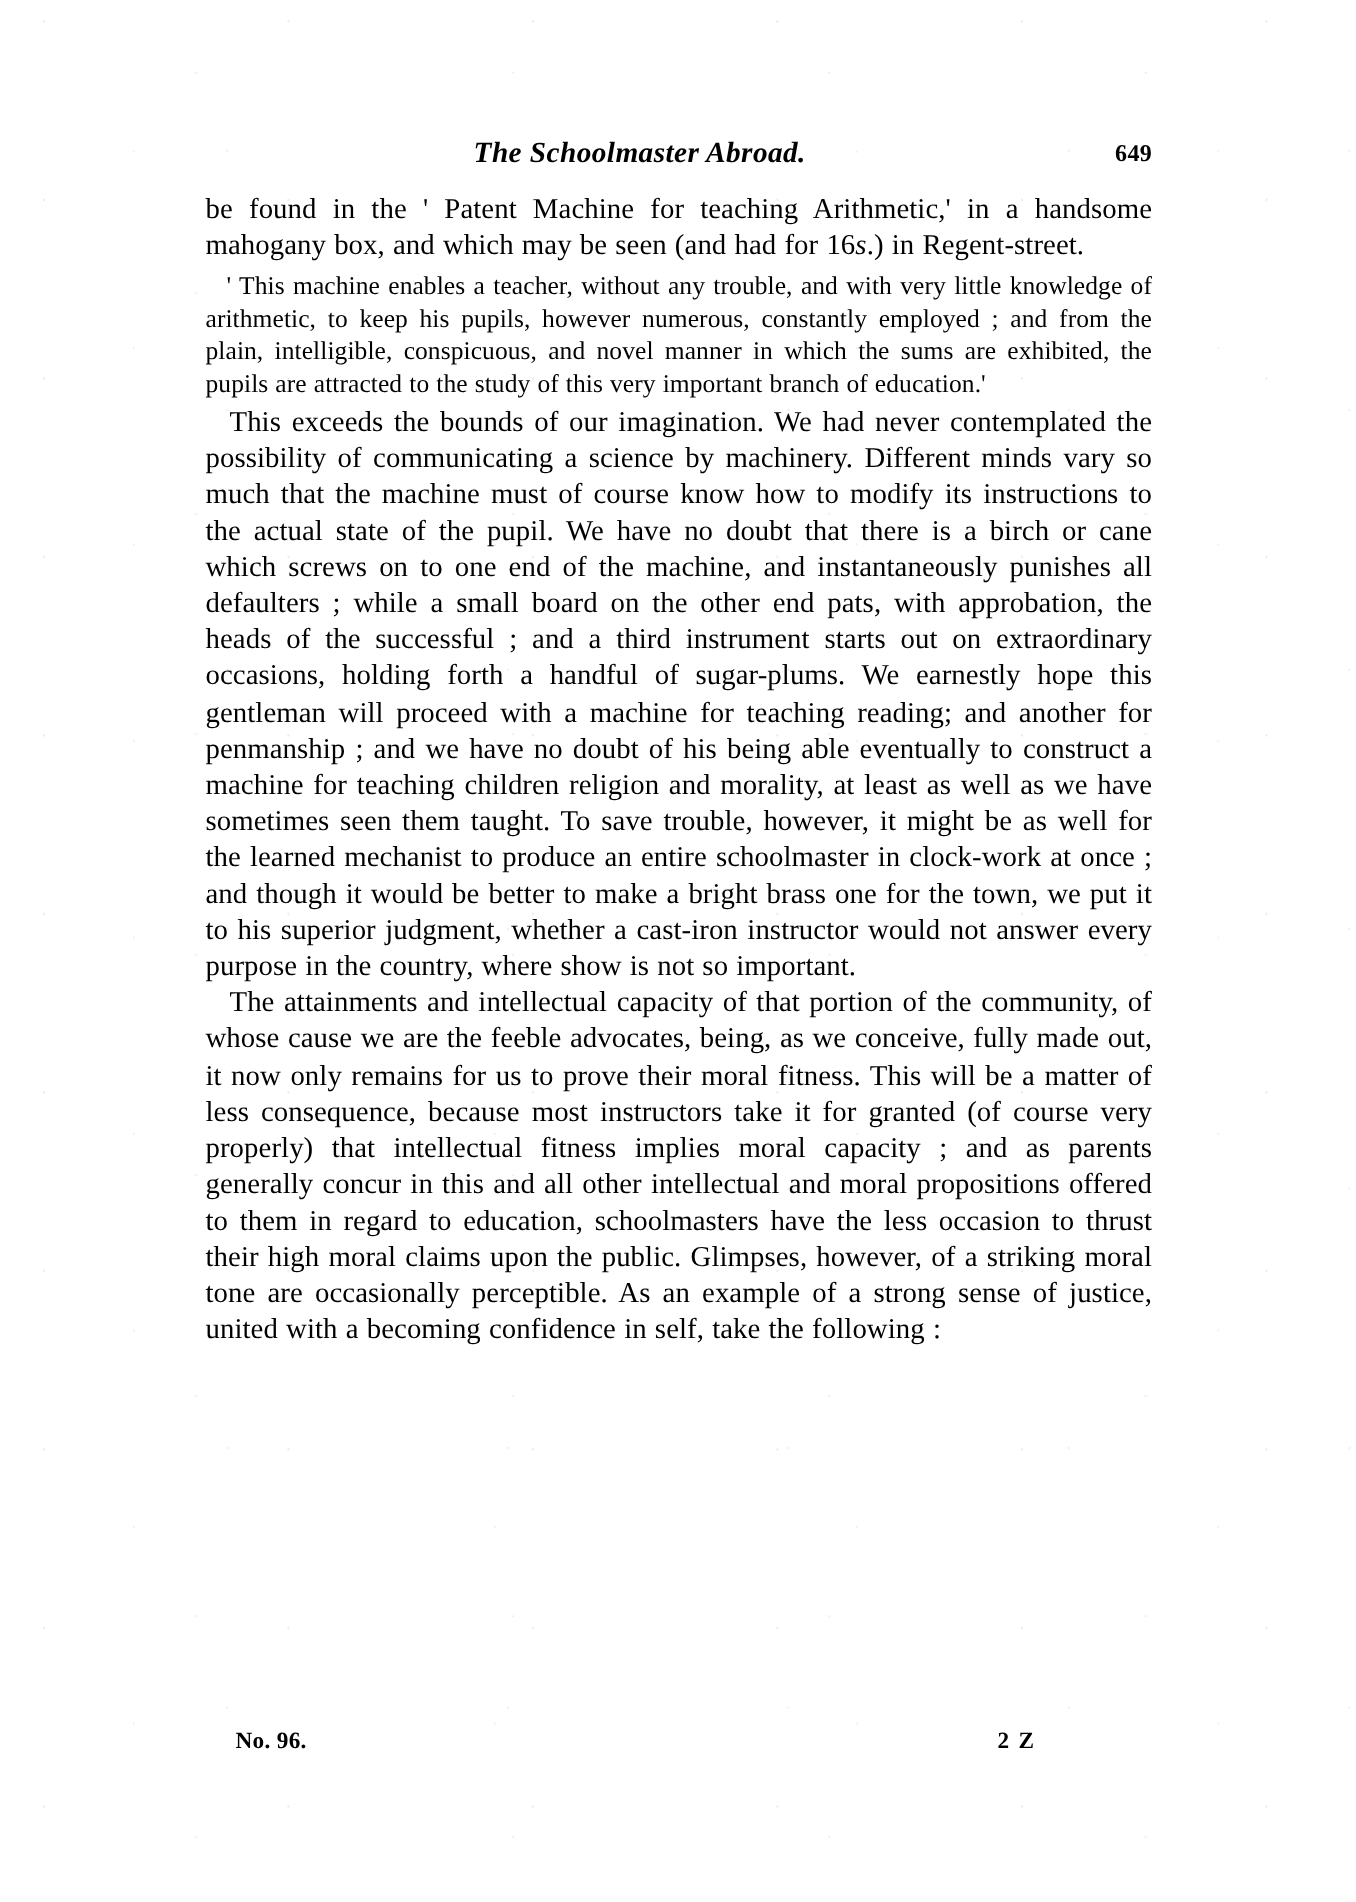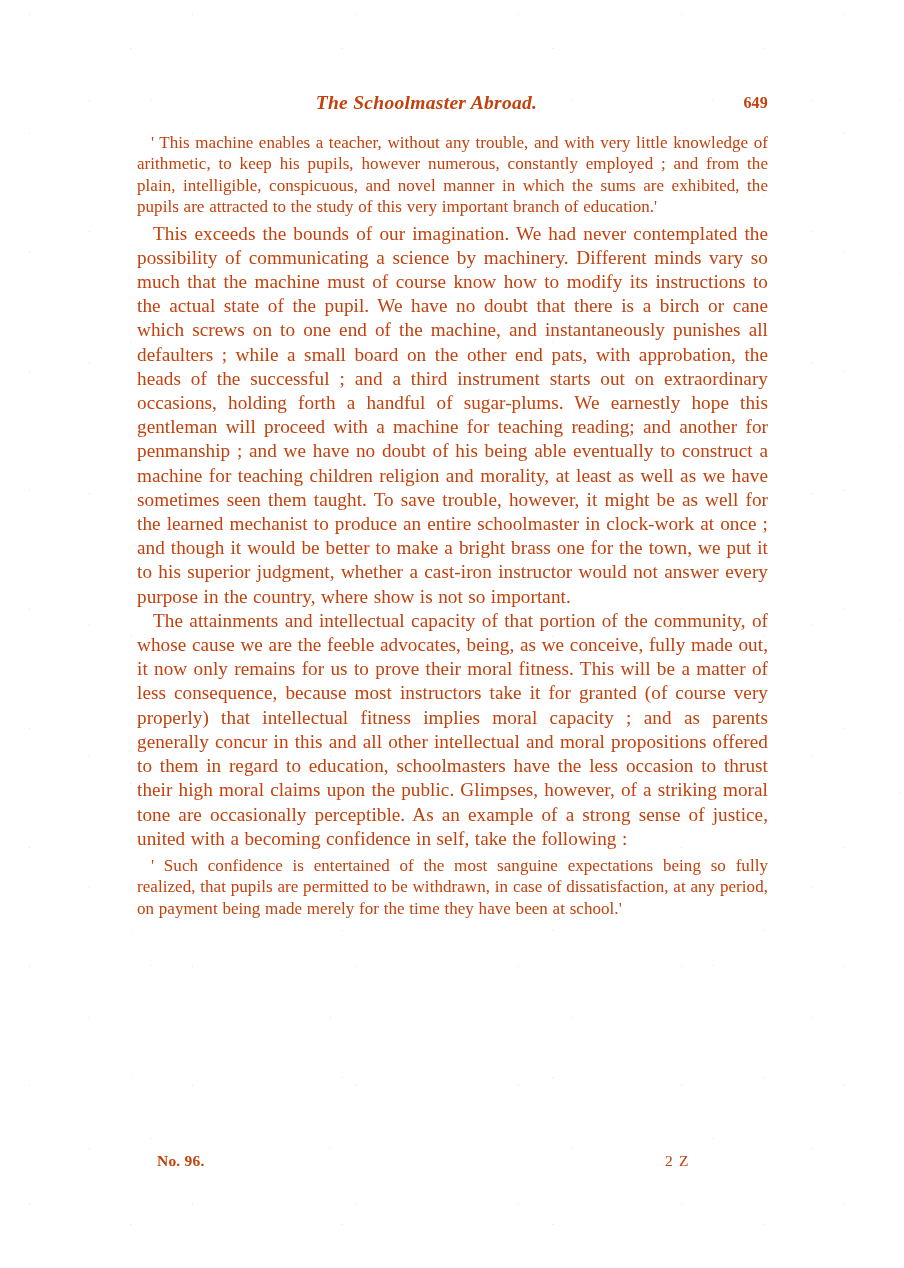--- a/index.html
+++ b/index.html
@@ -8,21 +8,21 @@
     padding: 0;
     background: #ffffff;
   }
   .page {
     position: relative;
     width: 904px;
     height: 1268px;
     background: #ffffff;
     overflow: hidden;
     font-family: "Liberation Serif", "DejaVu Serif", serif;
-    color: #c2410c;
+    color: #000000;
     -webkit-font-smoothing: none;
   }
 
   
   .runhead {
     position: absolute;
     left: 137px;
     top: 92px;
     width: 631px;
     height: 26px;
@@ -96,21 +96,21 @@
     top: 0;
     font-size: 15.5px;
     font-weight: 700;
     letter-spacing: 0.2px;
   }
   .footer-sheetmark {
     position: absolute;
     left: 528px;
     top: 0;
     font-size: 15.5px;
-    font-weight: 400;
+    font-weight: 700;
     letter-spacing: 1.2px;
   }
 
   
   .speckle {
     position: absolute;
     inset: 0;
     pointer-events: none;
     opacity: 0.5;
     background-image:
@@ -126,34 +126,34 @@
 
 <div class="page">
 
   <div class="runhead">
     <div class="runhead-title">The Schoolmaster Abroad.</div>
     <div class="runhead-folio">649</div>
   </div>
 
   <div class="textblock">
 
+    <p class="para noindent">be found in the ' Patent Machine for teaching Arithmetic,' in a handsome mahogany box, and which may be seen (and had for 16<span class="ital">s</span>.) in Regent-street.</p>
 
     <div class="gap-q"></div>
 
     <p class="quote">' This machine enables a teacher, without any trouble, and with very little knowledge of arithmetic, to keep his pupils, however numerous, constantly employed ; and from the plain, intelligible, conspicuous, and novel manner in which the sums are exhibited, the pupils are attracted to the study of this very important branch of education.'</p>
 
     <div class="gap-q"></div>
 
     <p class="para">This exceeds the bounds of our imagination. We had never contemplated the possibility of communicating a science by machinery. Different minds vary so much that the machine must of course know how to modify its instructions to the actual state of the pupil. We have no doubt that there is a birch or cane which screws on to one end of the machine, and instantaneously punishes all defaulters ; while a small board on the other end pats, with approbation, the heads of the successful ; and a third instrument starts out on extraordinary occasions, holding forth a handful of sugar-plums. We earnestly hope this gentleman will proceed with a machine for teaching reading; and another for penmanship ; and we have no doubt of his being able eventually to construct a machine for teaching children religion and morality, at least as well as we have sometimes seen them taught. To save trouble, however, it might be as well for the learned mechanist to produce an entire schoolmaster in clock-work at once ; and though it would be better to make a bright brass one for the town, we put it to his superior judgment, whether a cast-iron instructor would not answer every purpose in the country, where show is not so important.</p>
 
     <p class="para">The attainments and intellectual capacity of that portion of the community, of whose cause we are the feeble advocates, being, as we conceive, fully made out, it now only remains for us to prove their moral fitness. This will be a matter of less consequence, because most instructors take it for granted (of course very properly) that intellectual fitness implies moral capacity ; and as parents generally concur in this and all other intellectual and moral propositions offered to them in regard to education, schoolmasters have the less occasion to thrust their high moral claims upon the public. Glimpses, however, of a striking moral tone are occasionally perceptible. As an example of a strong sense of justice, united with a becoming confidence in self, take the following :</p>
 
     <div class="gap-q"></div>
 
-    <p class="quote">' Such confidence is entertained of the most sanguine expectations being so fully realized, that pupils are permitted to be withdrawn, in case of dissatisfaction, at any period, on payment being made merely for the time they have been at school.'</p>
 
     <div class="gap-q"></div>
 
 
   </div>
 
   <div class="footer">
     <div class="footer-signature">No. 96.</div>
     <div class="footer-sheetmark">2 Z</div>
   </div>

